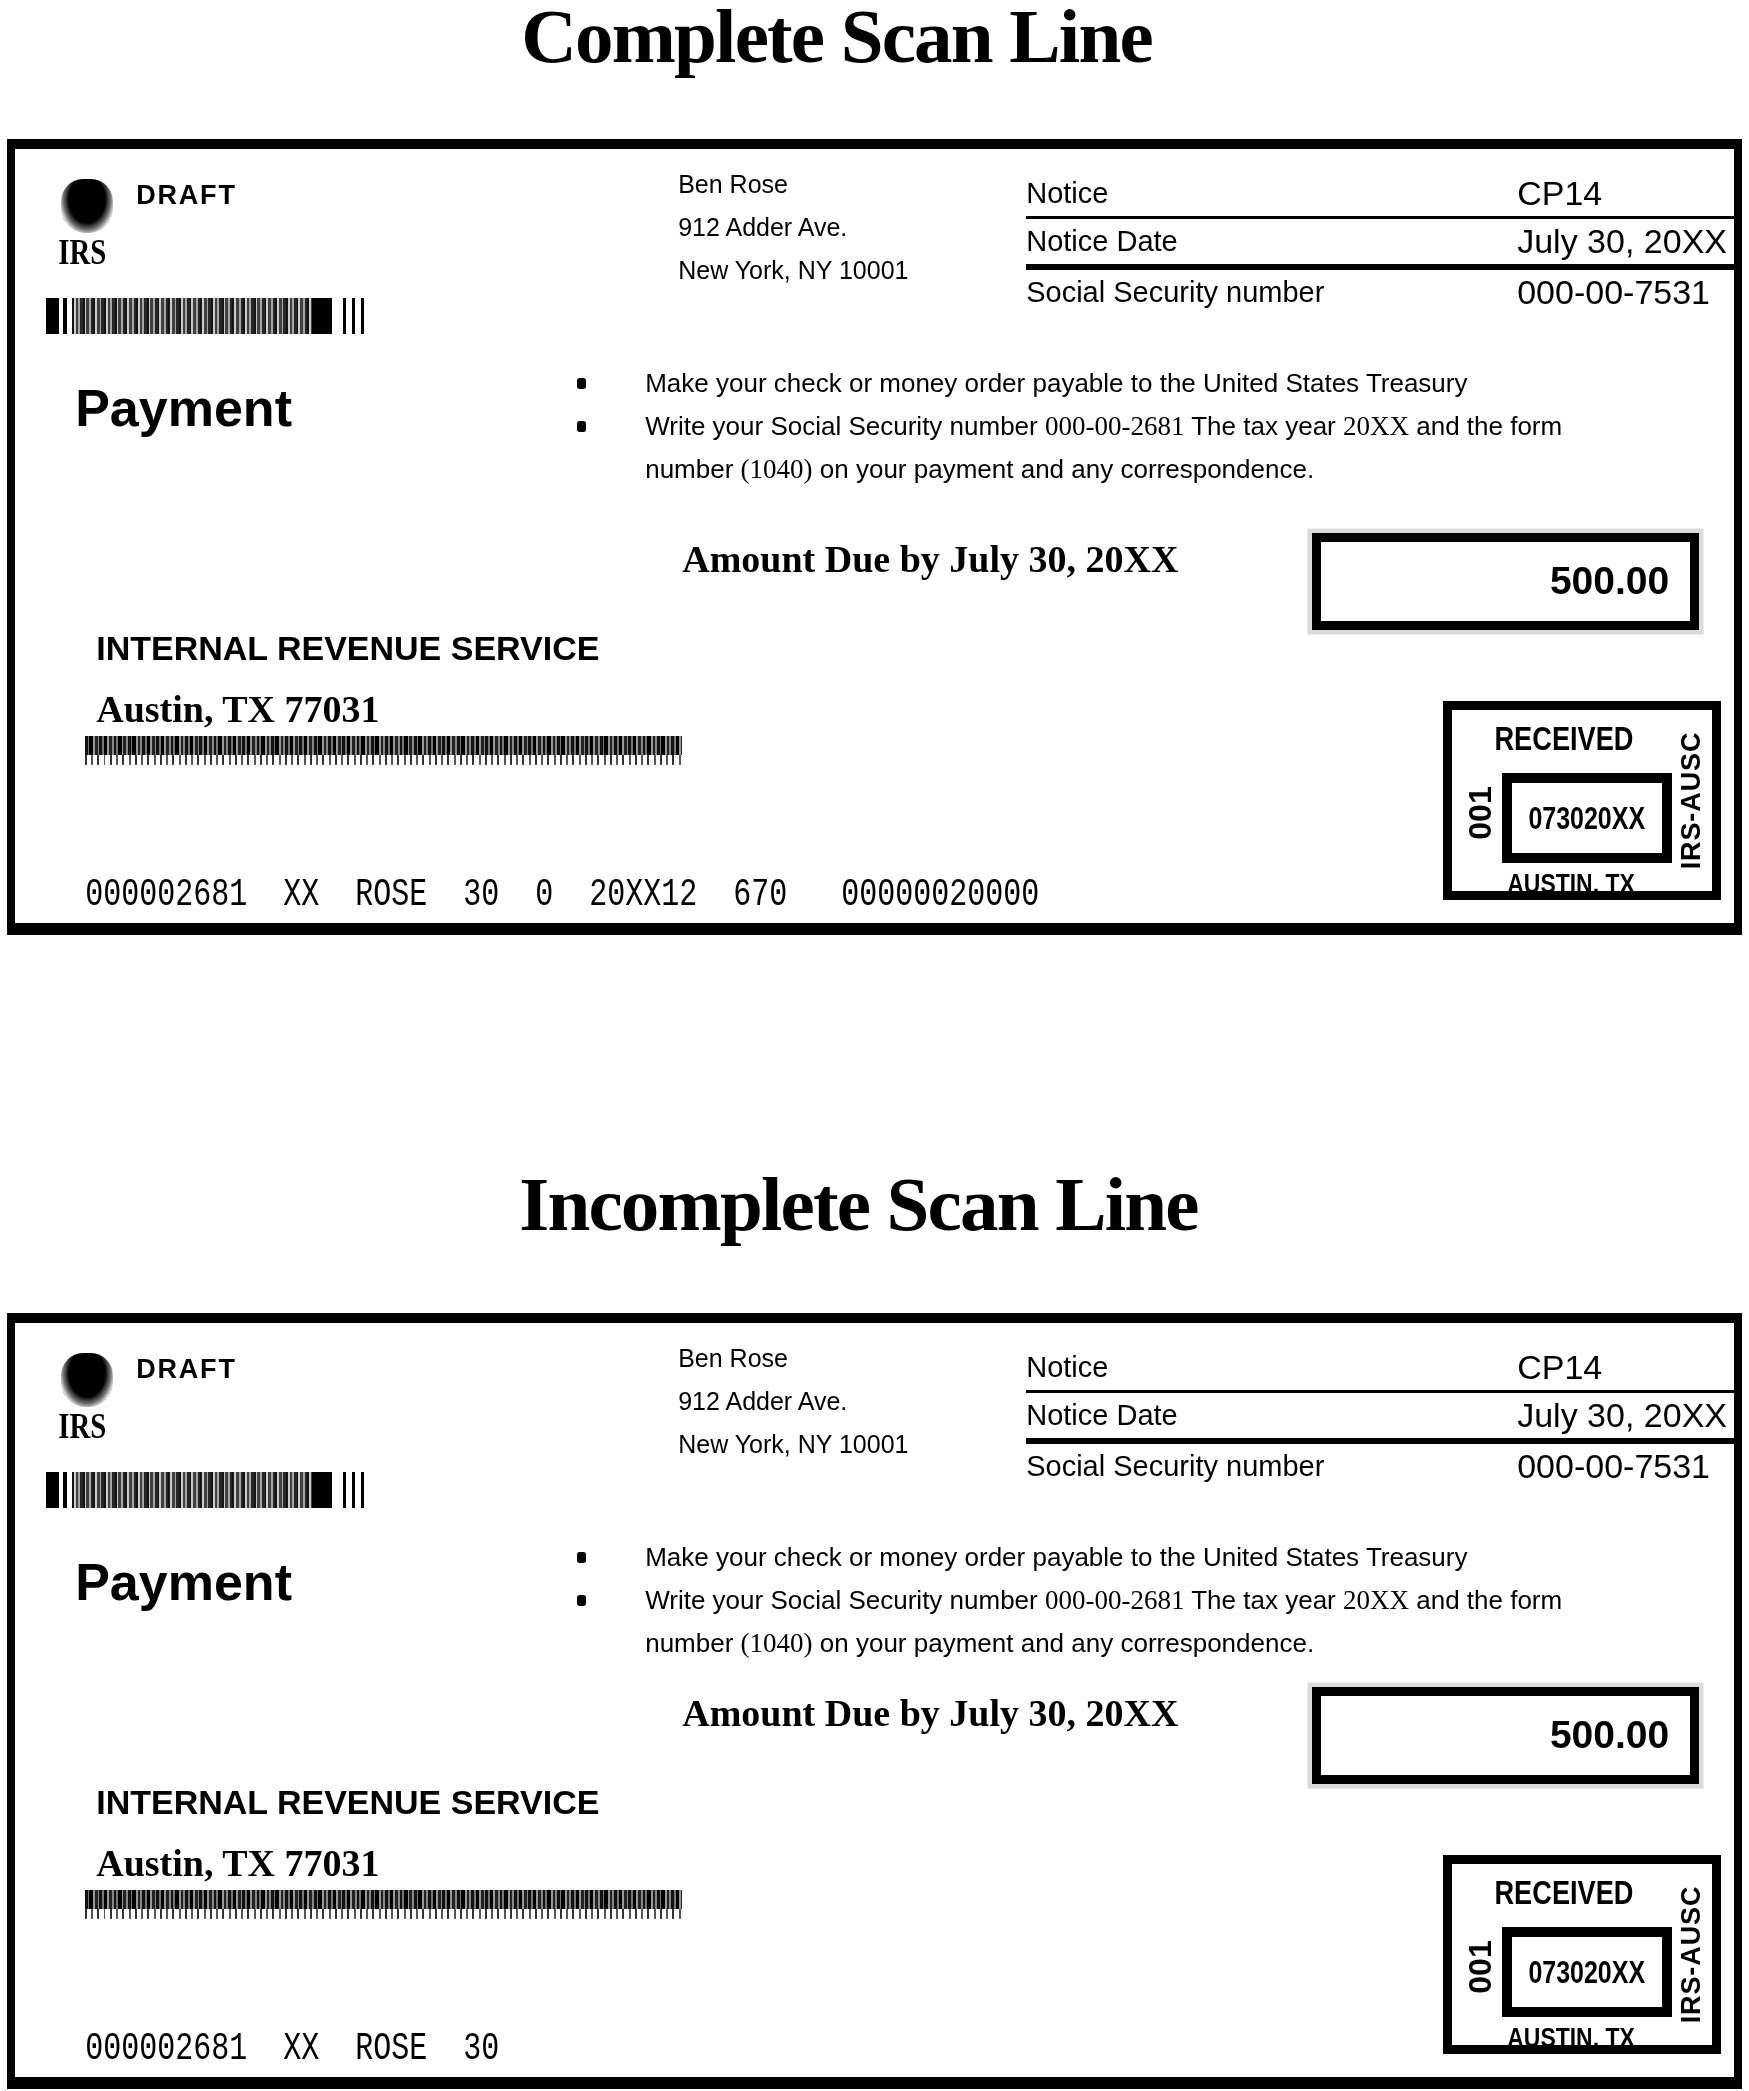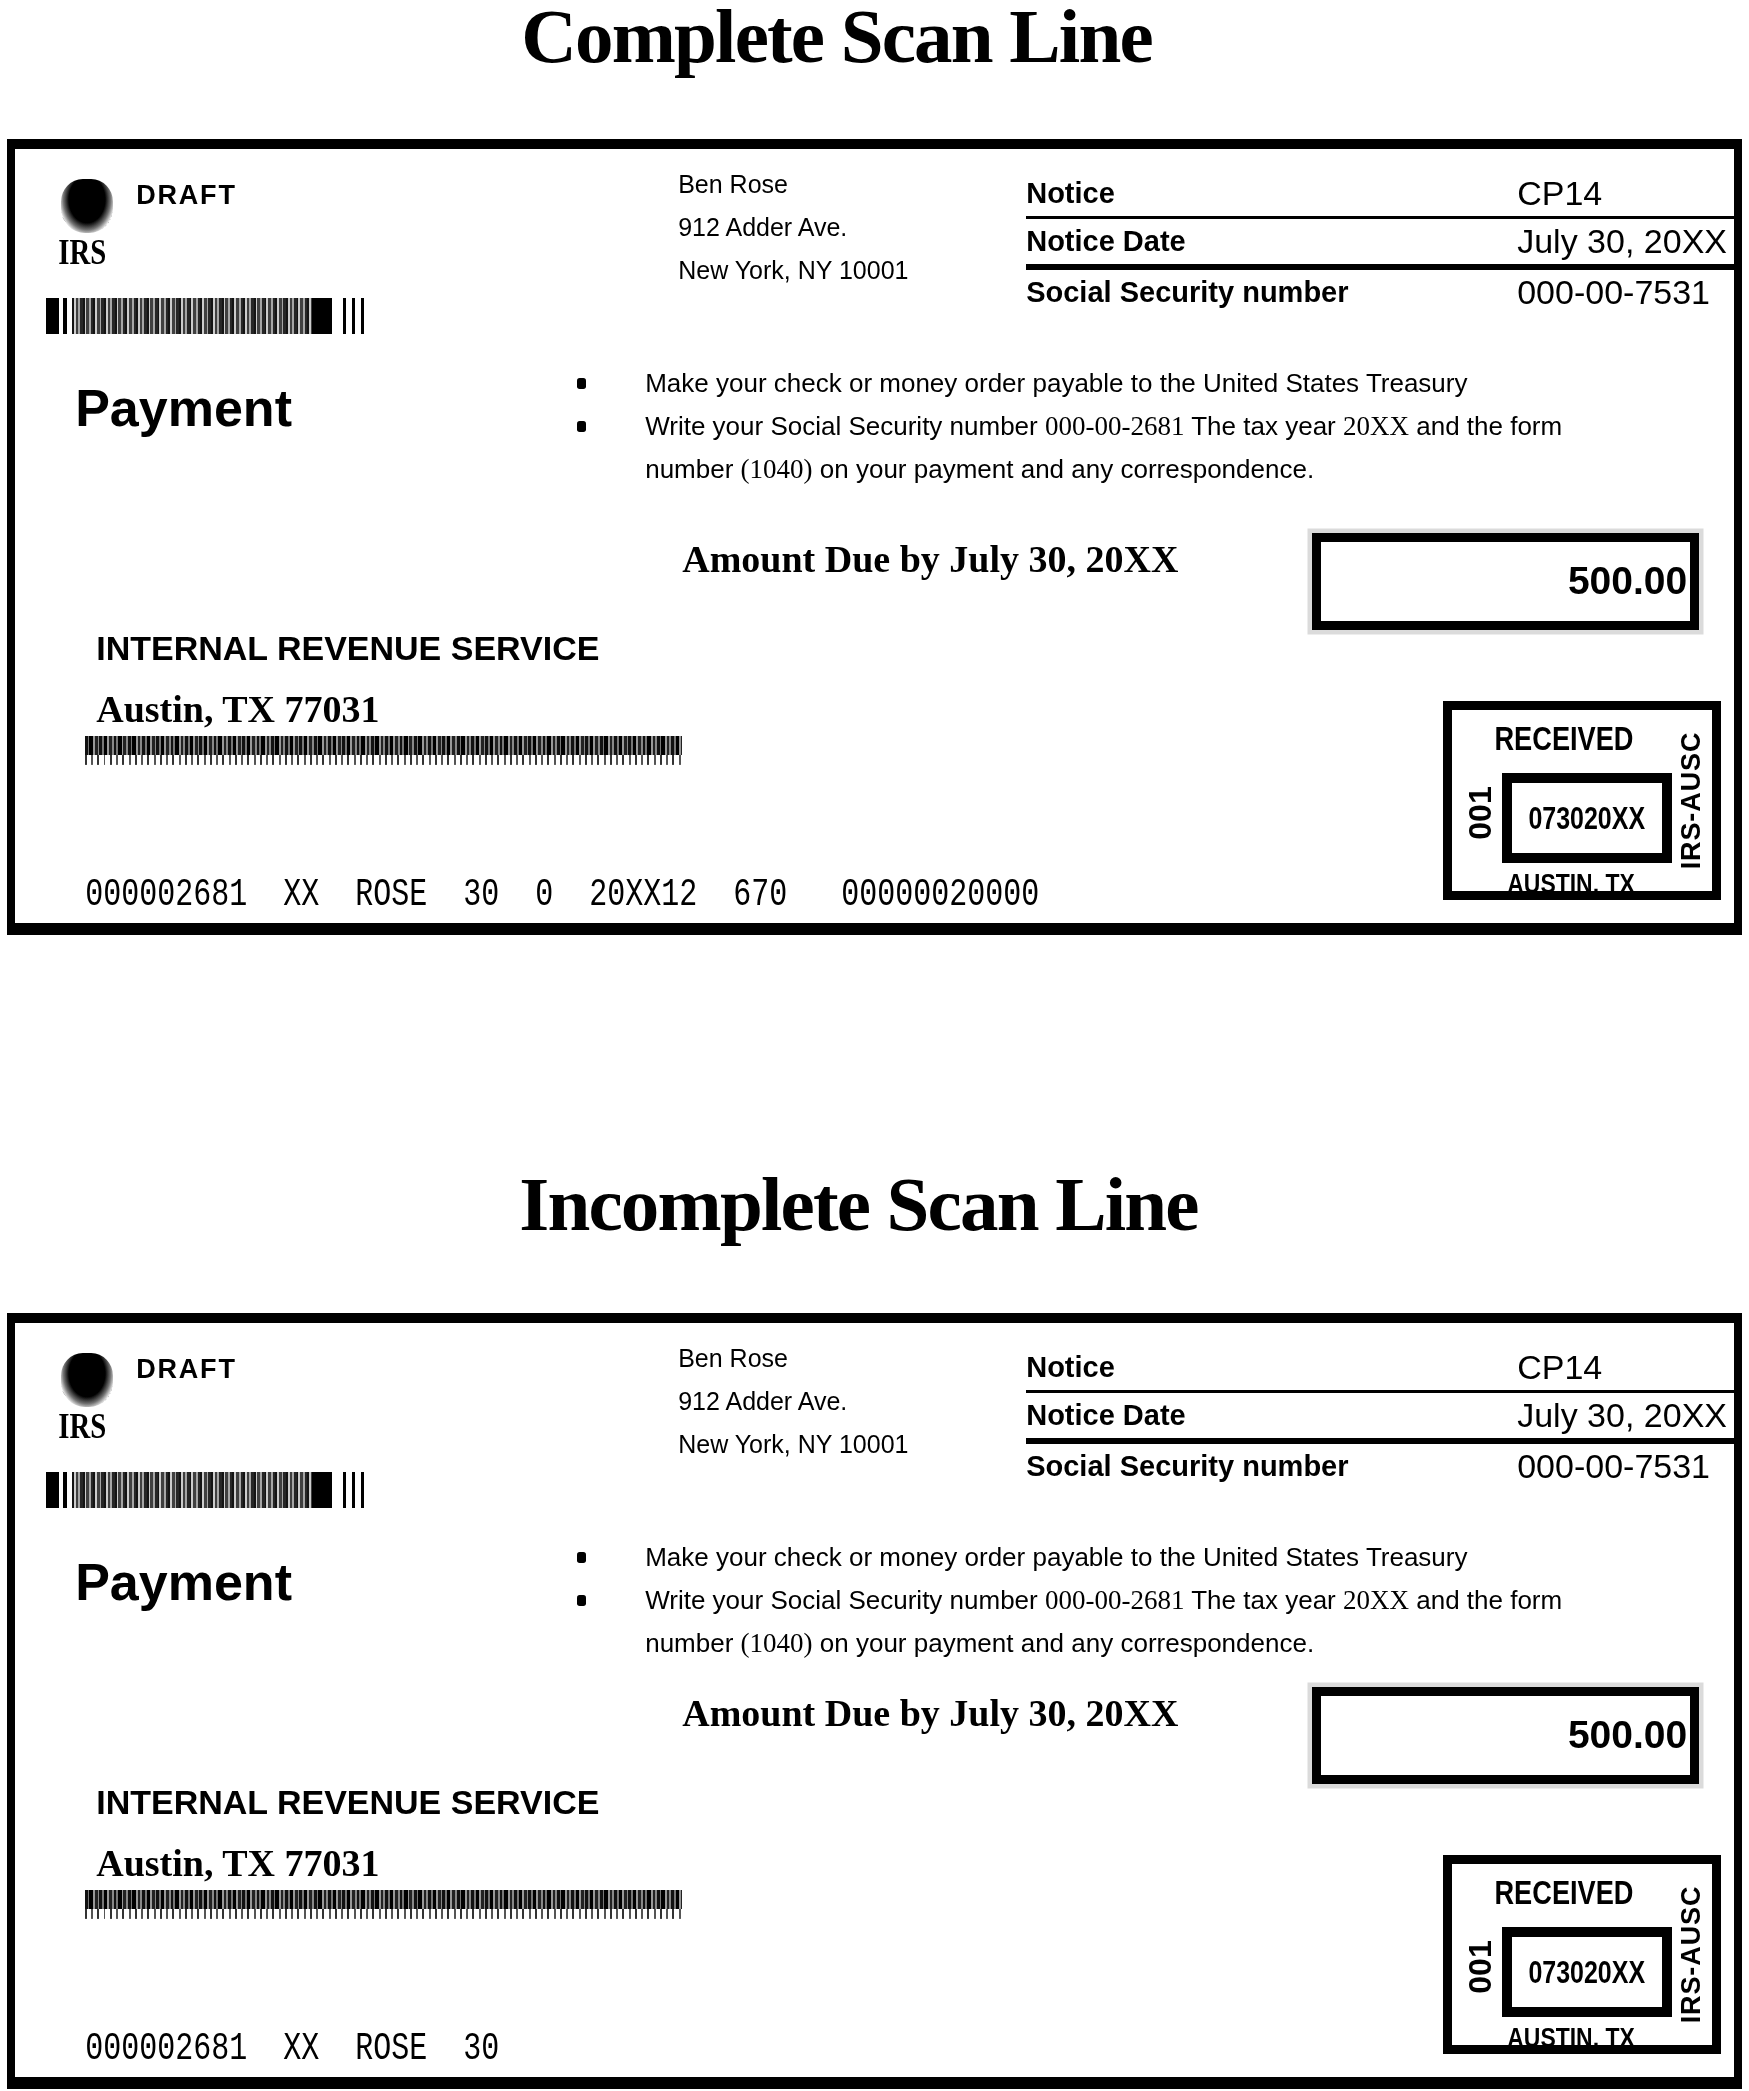--- a/index.html
+++ b/index.html
@@ -38,21 +38,21 @@
   .draft{left:121px;top:31px;font-weight:bold;font-size:27px;letter-spacing:1.8px;}
 
   
   .address{left:663px;top:14.3px;font-size:25px;line-height:43px;}
 
   
   .ntable{left:1011px;top:21.5px;width:716px;}
   .nrow{display:flex;align-items:center;height:45px;}
   .nrow.b1{border-bottom:3.6px solid #000;}
   .nrow.b2{border-bottom:6.3px solid #000;}
-  .nlabel{width:447px;font-weight:bold;font-size:29px;}
+  .nlabel{width:447px;font-weight:normal;font-size:29px;}
   .nvalue{flex:1;font-size:34px;margin-left:44px;}
 
   
   .bc{left:31px;top:149px;height:36px;display:flex;align-items:stretch;filter:blur(0.4px);}
   .bc-bar{background:#000;}
   .bc-band{width:240px;
       background:repeating-linear-gradient(90deg,rgba(0,0,0,.92) 0 1.8px,rgba(0,0,0,.2) 1.8px 3.6px,rgba(0,0,0,.75) 3.6px 6.3px,rgba(0,0,0,.35) 6.3px 8px,rgba(0,0,0,.85) 8px 10.7px);}
   .gap{background:transparent;}
 
   
@@ -64,21 +64,21 @@
   .bmark{flex:0 0 9px;height:10.7px;background:#000;border-radius:2.7px;margin:16px 59px 0 0;}
   .serif{font-family:"Liberation Serif",serif;font-size:27px;}
 
   
   .amount-label{left:667px;bottom:345px;font-family:"Liberation Serif",serif;
                 font-weight:bold;font-size:38px;line-height:1;}
   .amount-box{left:1297px;bottom:293px;width:387px;height:97px;box-sizing:border-box;
               border:9.9px solid #000;background:#fff;
               box-shadow:0 0 0 4.5px rgba(0,0,0,.14);}
   .amount-value{display:block;font-weight:bold;font-size:39px;line-height:77px;
-                text-align:right;padding-right:3px;}
+                text-align:right;padding-right:21px;}
 
   
   .agency{left:81px;bottom:258px;font-weight:bold;font-size:34px;line-height:1;}
   .city{left:81px;bottom:193px;font-family:"Liberation Serif",serif;
         font-weight:bold;font-size:38px;line-height:1.05;}
 
   
   .scanband{left:70px;bottom:158px;width:597px;height:29px;
      background:
        repeating-linear-gradient(90deg,#111 0 2.7px,#777 2.7px 4.5px,#000 4.5px 8px,#999 8px 9.9px,#222 9.9px 12.5px,#888 12.5px 14.3px),

